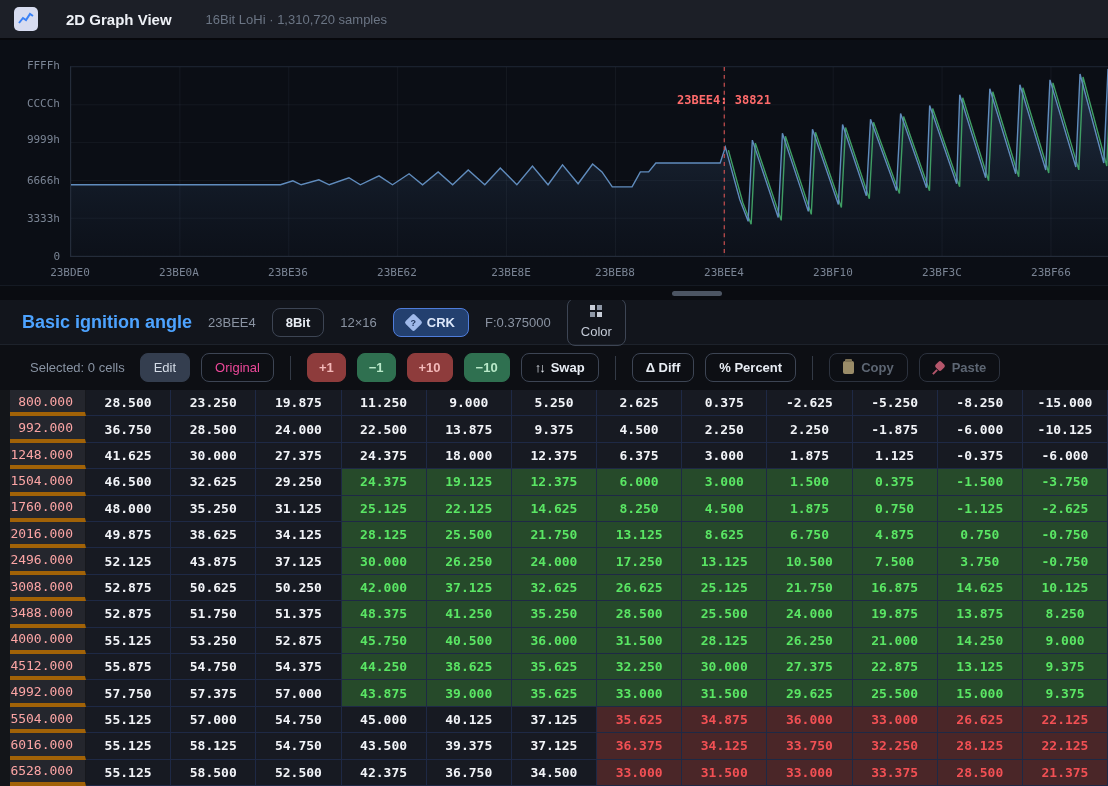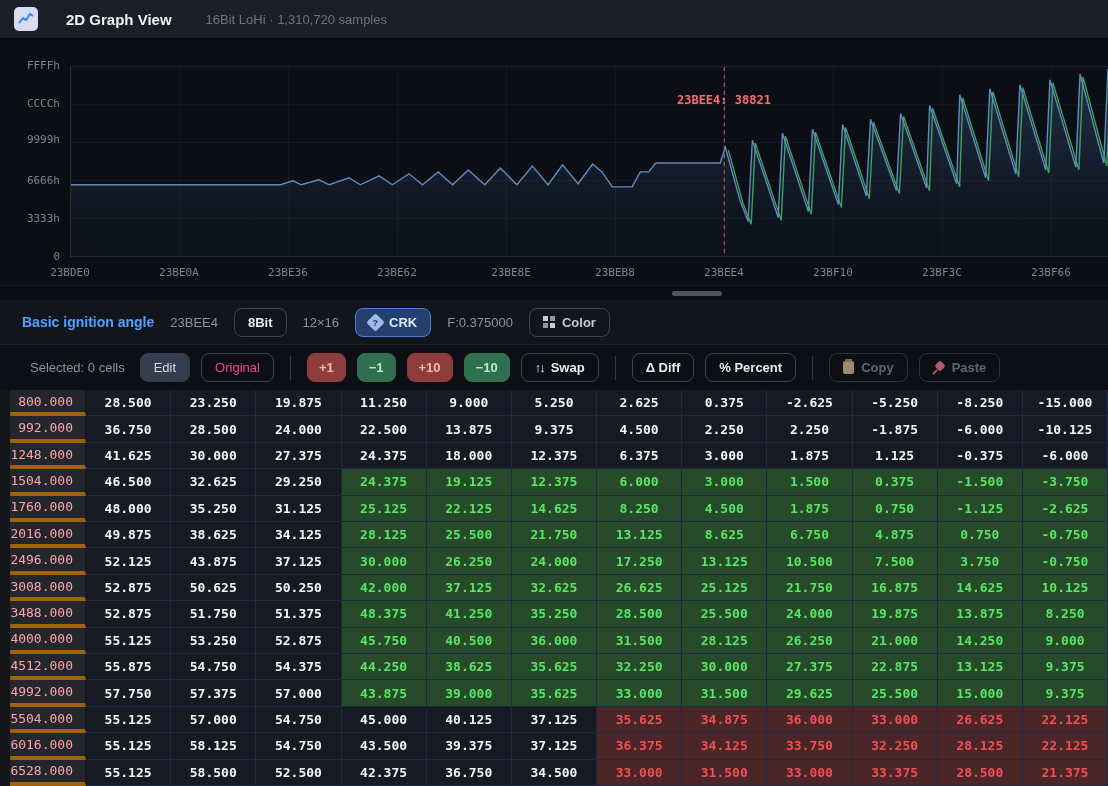--- a/index.html
+++ b/index.html
@@ -27,33 +27,33 @@
     color:#ff6b6b; font-family:"DejaVu Sans Mono", monospace; font-size:12px; font-weight:bold; }
 
   
   .scrollband { position:relative; height:15px; background:#0a0c11; border-top:1px solid #151a23; }
   .scroll-thumb { position:absolute; left:672px; top:5px; width:50px; height:5px;
     border-radius:3px; background:#4c5563; }
 
   
   .maphead { height:45px; background:#12151c; display:flex; align-items:center;
     padding:0 22px; gap:16px; border-bottom:1px solid #1d222b; }
-  .maphead-title { color:#4da3ff; font-weight:bold; font-size:14px; }
+  .maphead-title { color:#4da3ff; font-weight:bold; font-size:18px; }
   .maphead-addr, .maphead-size, .maphead-factor { color:#8a93a2; font-size:13px; }
   .btn { display:inline-flex; align-items:center; gap:7px; border-radius:8px;
     border:1px solid #3d4554; background:transparent; color:#e8edf4; font-size:13px;
     font-weight:bold; padding:6px 13px; cursor:pointer; font-family:"Liberation Sans",sans-serif; }
   .btn-crk { background:#23406f; border-color:#4f7ddb; color:#dce7fa; }
   .crk-diamond { width:13px; height:13px; background:#9fb9ea; transform:rotate(45deg);
     display:flex; align-items:center; justify-content:center; border-radius:2px; }
   .crk-diamond span { transform:rotate(-45deg); color:#1c3158; font-size:9px; font-weight:bold; }
   .color-grid { display:grid; grid-template-columns:5px 5px; grid-template-rows:5px 5px; gap:2px; }
   .color-grid i { background:#8e97a6; }
   .color-grid i:nth-child(1), .color-grid i:nth-child(4) { background:#c7cdd8; }
-  .btn-color { color:#c3cad6; font-weight:bold; }
+  .btn-color { color:#c3cad6; font-weight:normal;flex-direction:column; }
 
   
   .toolbar { height:45px; background:#0d0f14; display:flex; align-items:center;
     padding:0 30px; gap:11px; }
   .sel-label { color:#8893a3; font-size:13px; margin-right:4px; }
   .btn-edit { background:#343e4f; border-color:#343e4f; color:#d5dde8; font-weight:normal; }
   .btn-original { color:#ec4899; font-weight:normal; }
   .vdiv { width:1px; height:24px; background:#333a46; margin:0 5px; }
   .btn-inc { background:#8e3c3c; border-color:#8e3c3c; color:#f3b8b8; padding:6px 11px; }
   .btn-dec { background:#2f7050; border-color:#2f7050; color:#b9e9c9; padding:6px 11px; }

